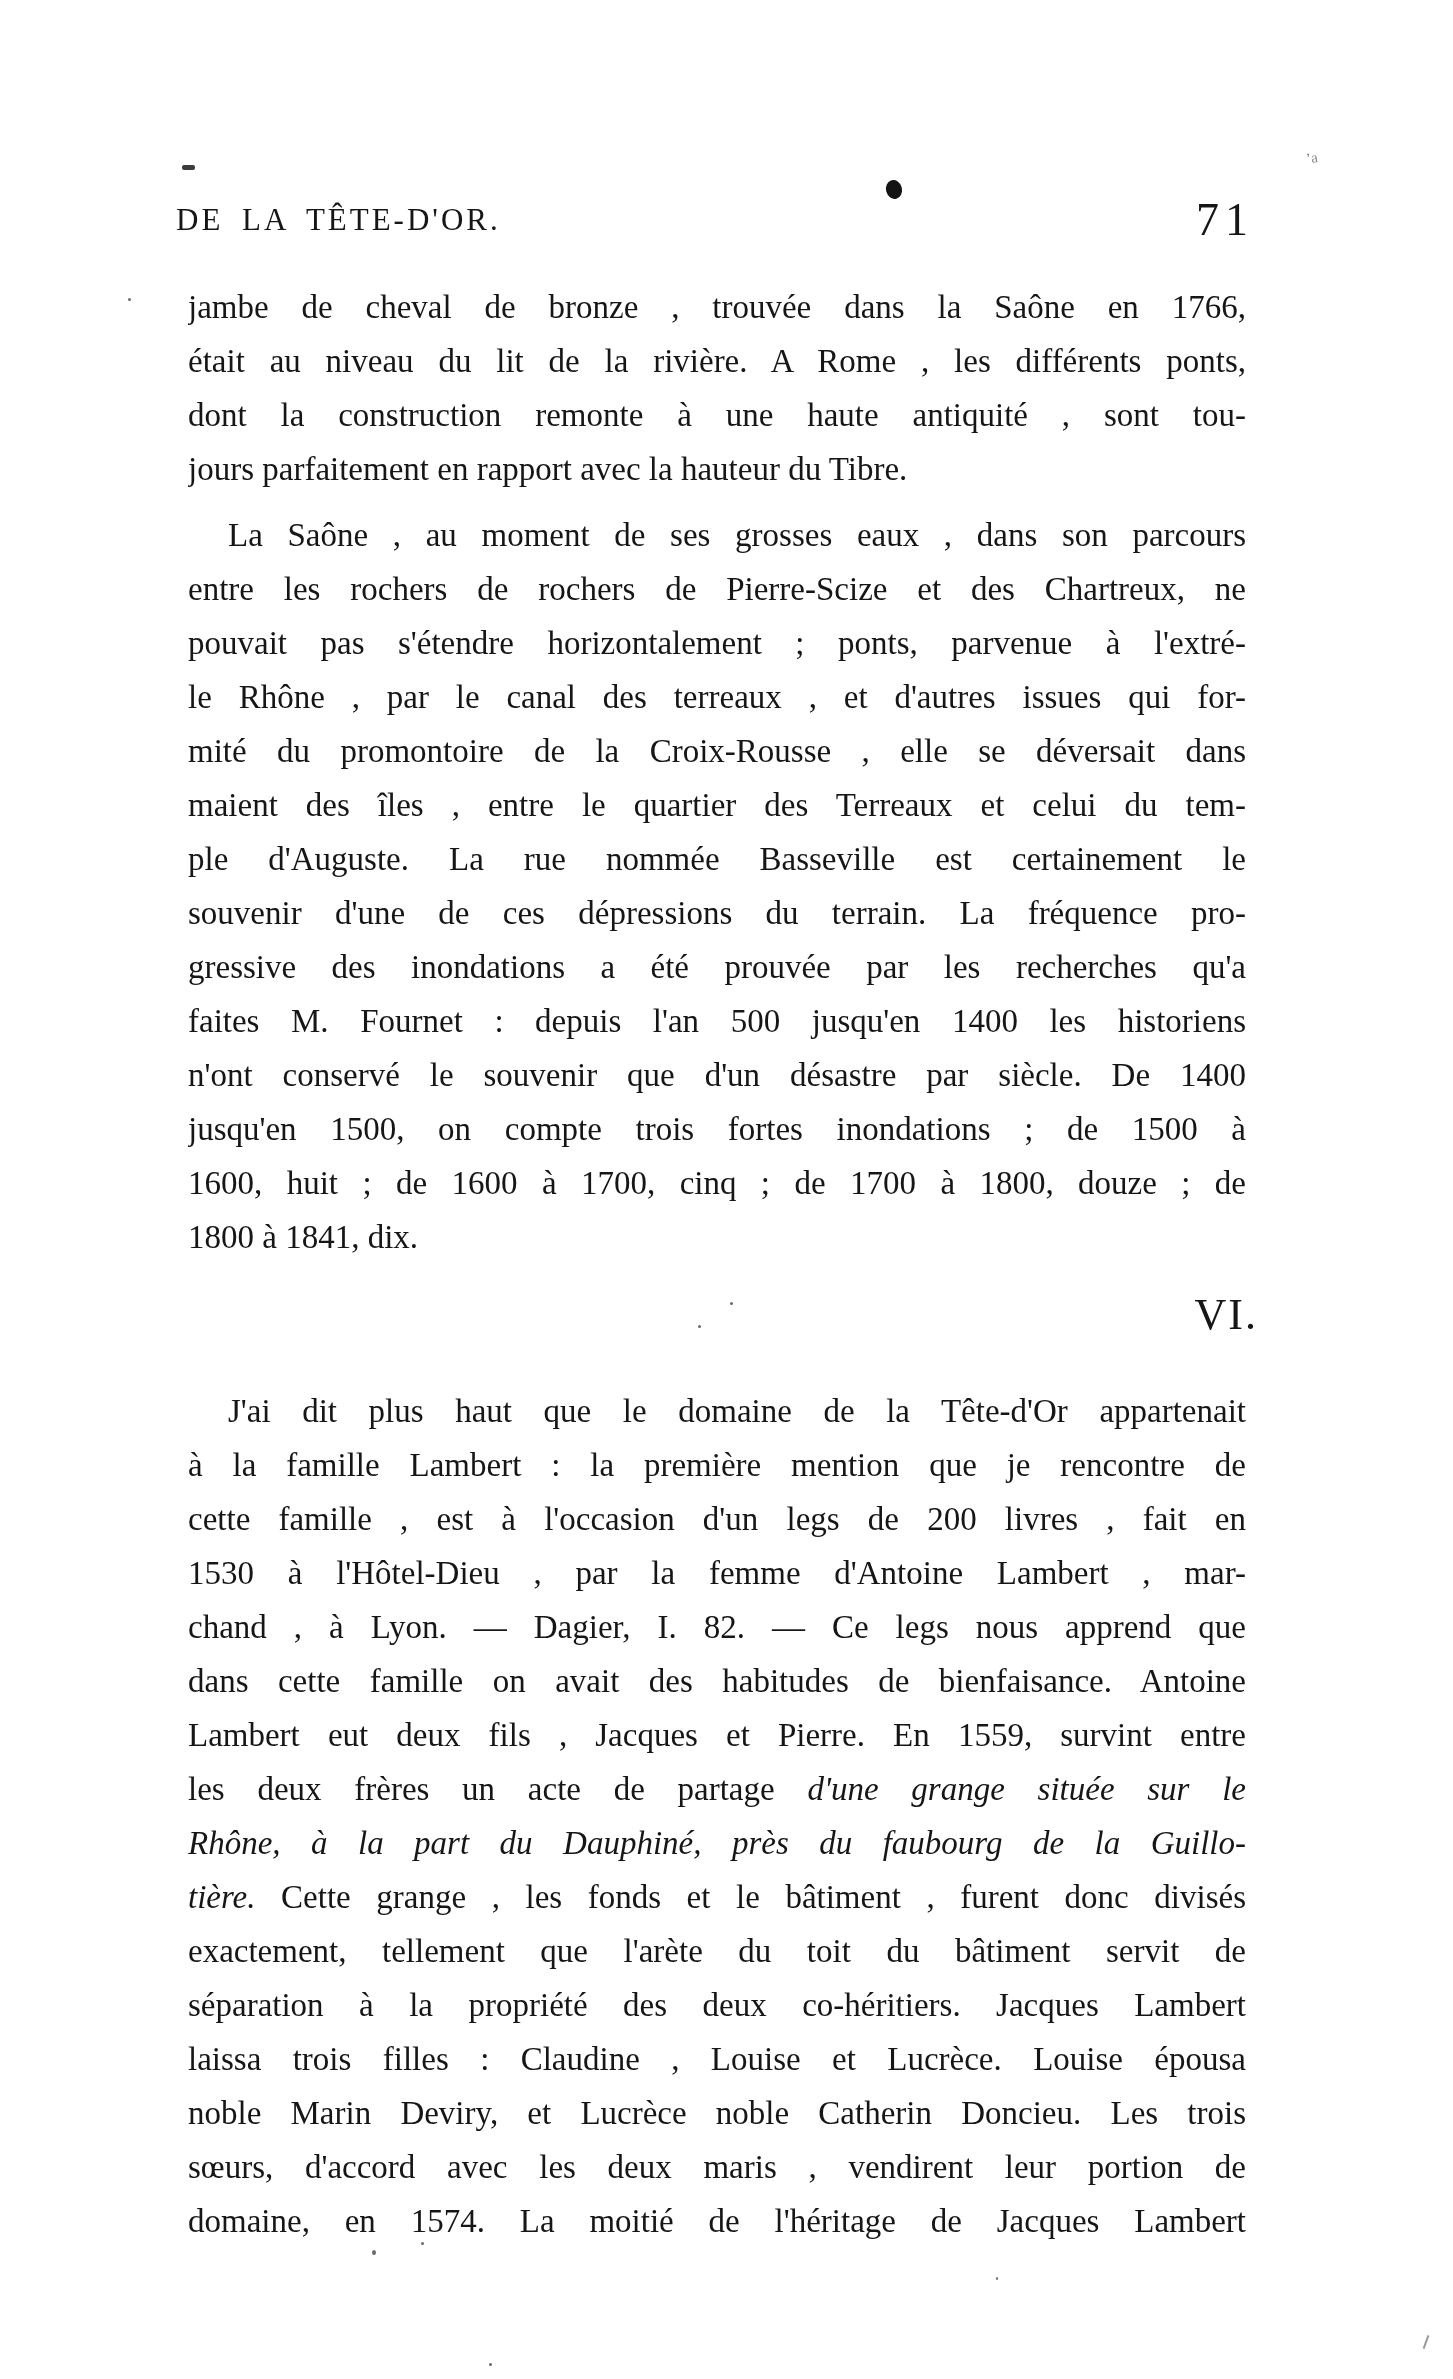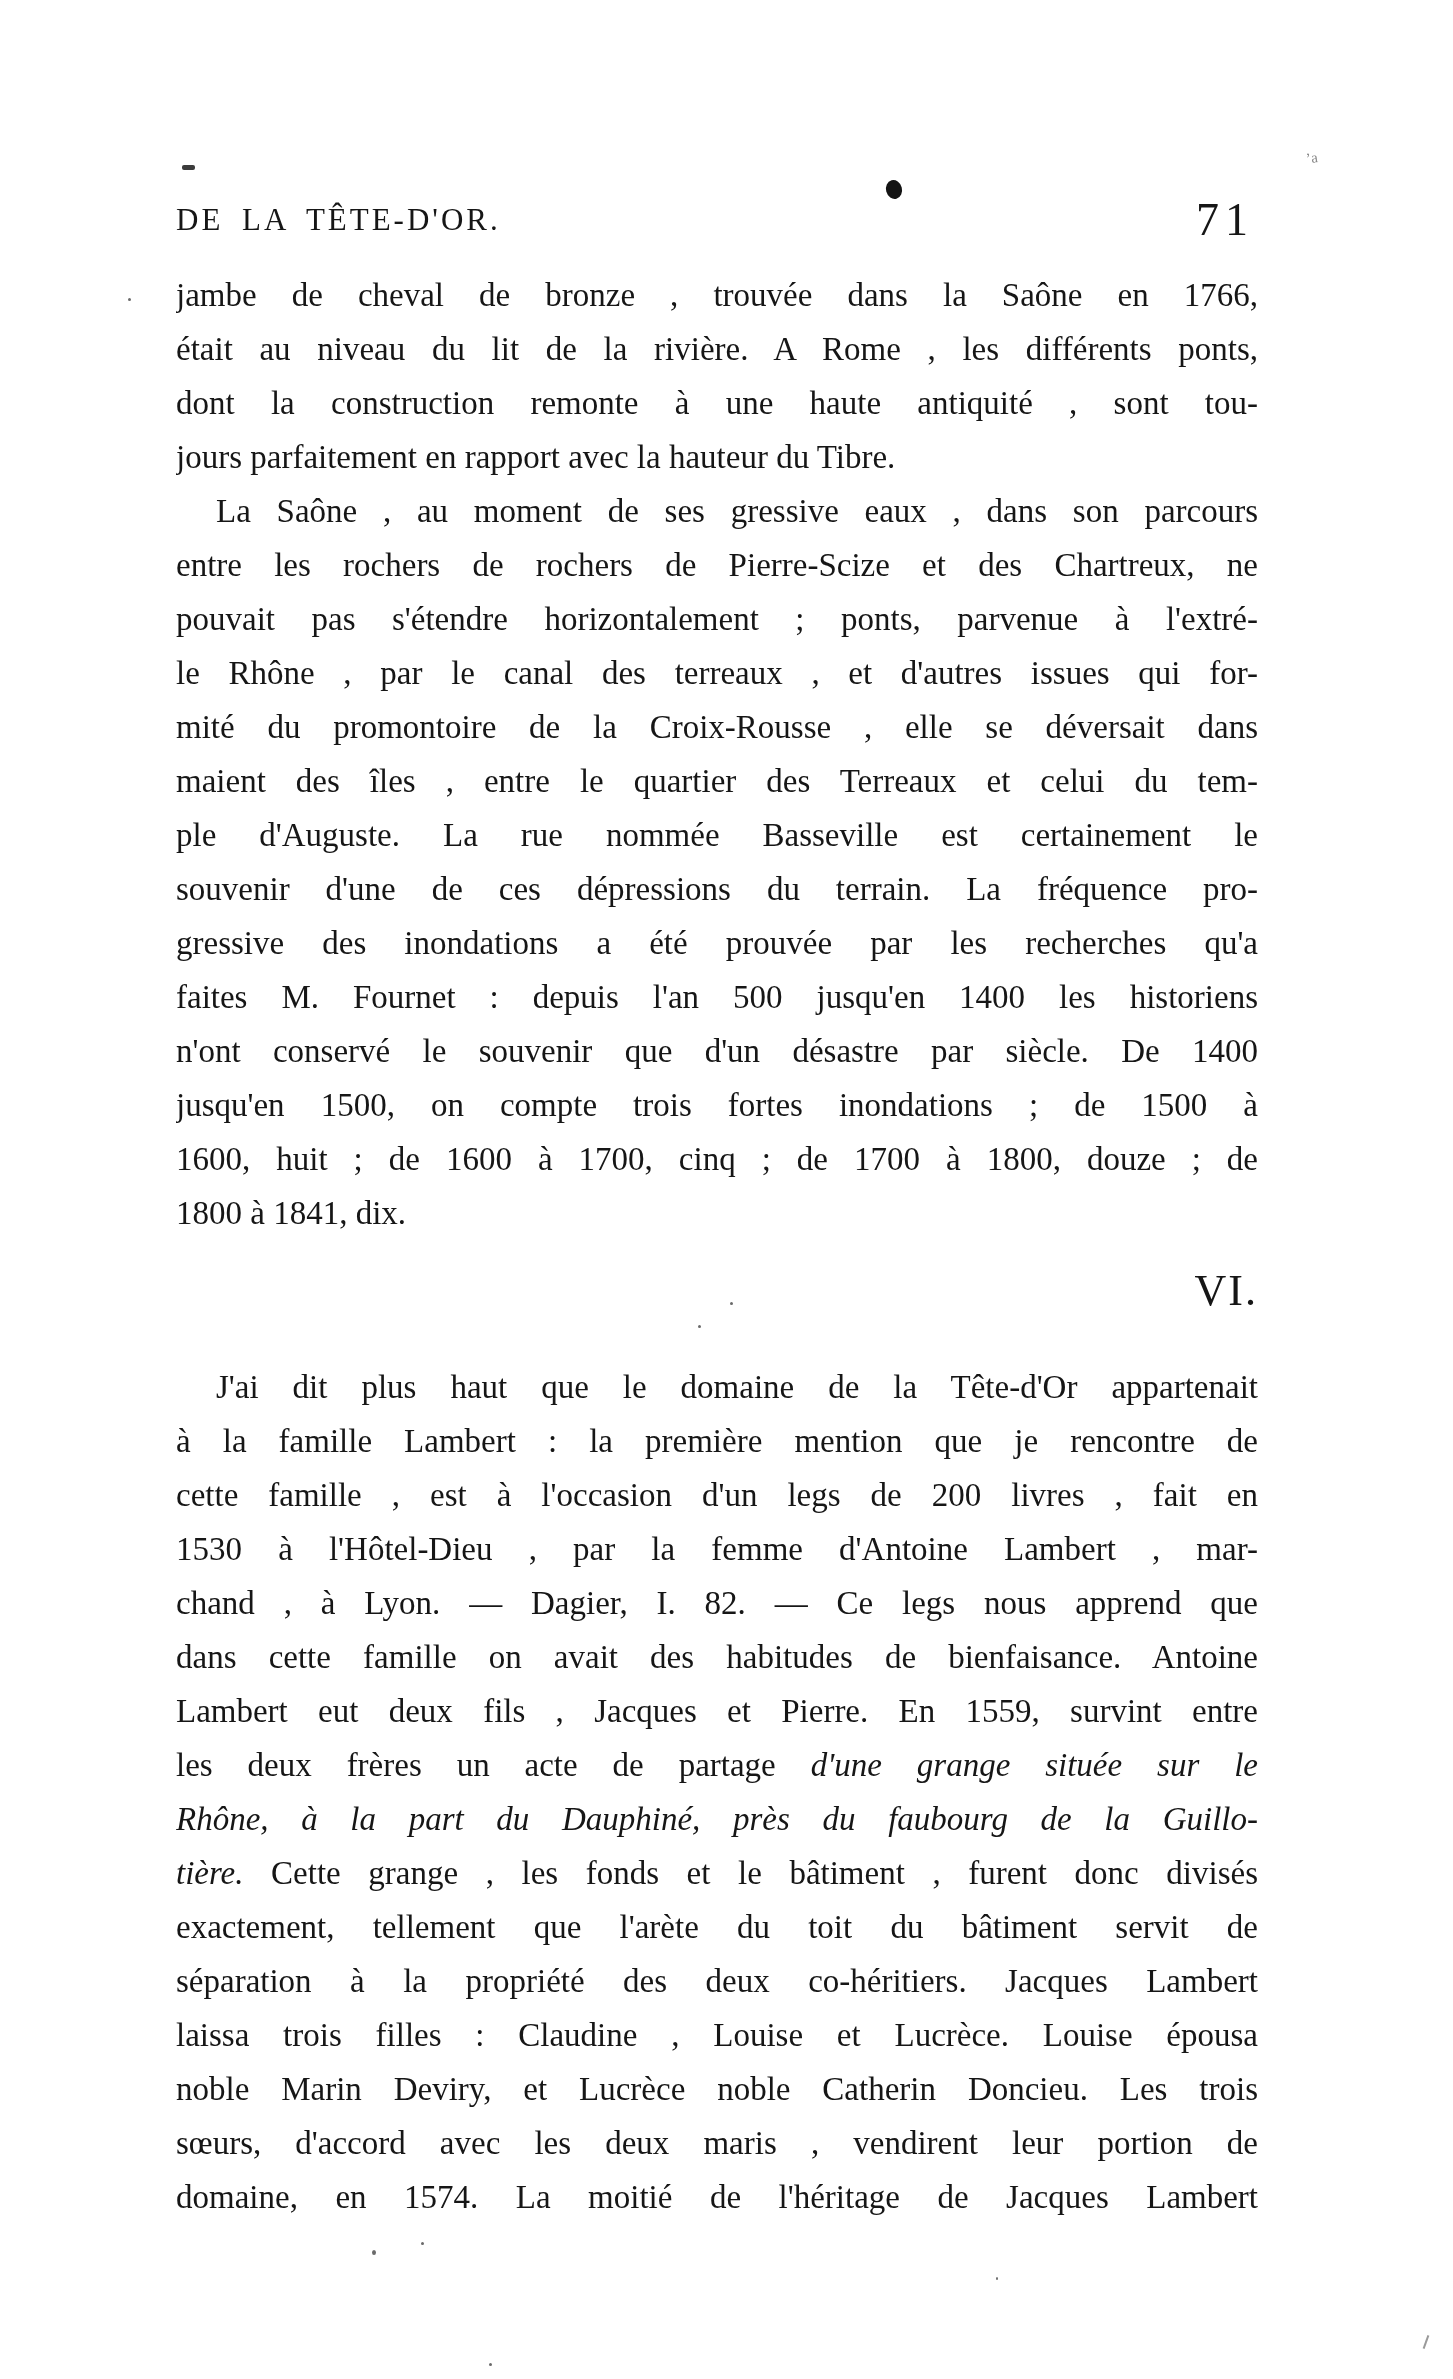--- a/index.html
+++ b/index.html
@@ -24,21 +24,21 @@
     transform:scaleY(1.05);
   }
   .page-number{
     position:absolute;right:4px;top:0;
     font-size:46px;line-height:40px;letter-spacing:6px;
   }
   .body-text{
     position:absolute;left:176px;top:268px;width:1082px;
     font-size:33px;line-height:54px;
   }
-  .paragraph{margin:0;}
+  .paragraph{margin:12px;}
   .line{
     height:54px;overflow:hidden;white-space:normal;
     text-align:justify;text-align-last:justify;
   }
   .line.left{text-align:center;text-align-last:left;}
   .line.indent{text-indent:40px;}
   .line em{font-style:italic;}
   .section-heading{
     text-align:right;
     font-size:44px;line-height:54px;letter-spacing:2px;
@@ -67,21 +67,21 @@
   </div>
 
   <div class="body-text" id="body-text">
       <div class="paragraph">
         <div class="line"><span>jambe de cheval de bronze , trouvée dans la Saône en 1766,</span></div>
         <div class="line"><span>était au niveau du lit de la rivière. A Rome , les différents ponts,</span></div>
         <div class="line"><span>dont la construction remonte à une haute antiquité , sont tou-</span></div>
         <div class="line left"><span>jours parfaitement en rapport avec la hauteur du Tibre.</span></div>
       </div>
       <div class="paragraph">
-        <div class="line indent"><span>La Saône , au moment de ses gressive eaux , dans son parcours</span></div>
+        <div class="line indent"><span>La Saône , au moment de ses grosses eaux , dans son parcours</span></div>
         <div class="line"><span>entre les rochers de rochers de Pierre-Scize et des Chartreux, ne</span></div>
         <div class="line"><span>pouvait pas s'étendre horizontalement ; ponts, parvenue à l'extré-</span></div>
         <div class="line"><span>le Rhône , par le canal des terreaux , et d'autres issues qui for-</span></div>
         <div class="line"><span>mité du promontoire de la Croix-Rousse , elle se déversait dans</span></div>
         <div class="line"><span>maient des îles , entre le quartier des Terreaux et celui du tem-</span></div>
         <div class="line"><span>ple d'Auguste. La rue nommée Basseville est certainement le</span></div>
         <div class="line"><span>souvenir d'une de ces dépressions du terrain. La fréquence pro-</span></div>
         <div class="line"><span>gressive des inondations a été prouvée par les recherches qu'a</span></div>
         <div class="line"><span>faites M. Fournet : depuis l'an 500 jusqu'en 1400 les historiens</span></div>
         <div class="line"><span>n'ont conservé le souvenir que d'un désastre par siècle. De 1400</span></div>

